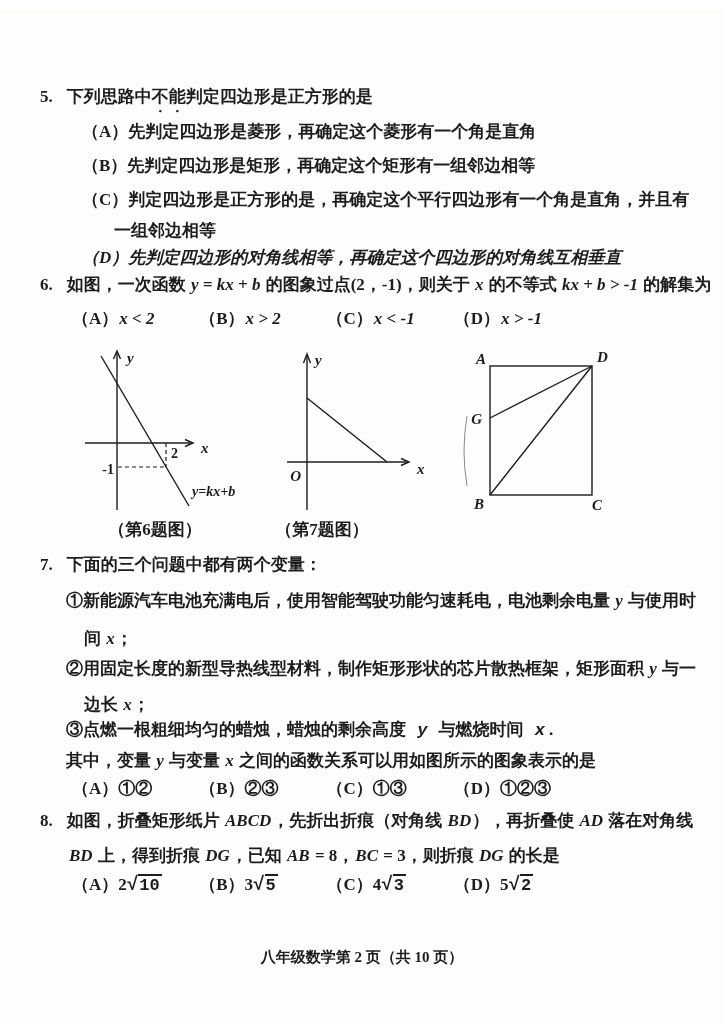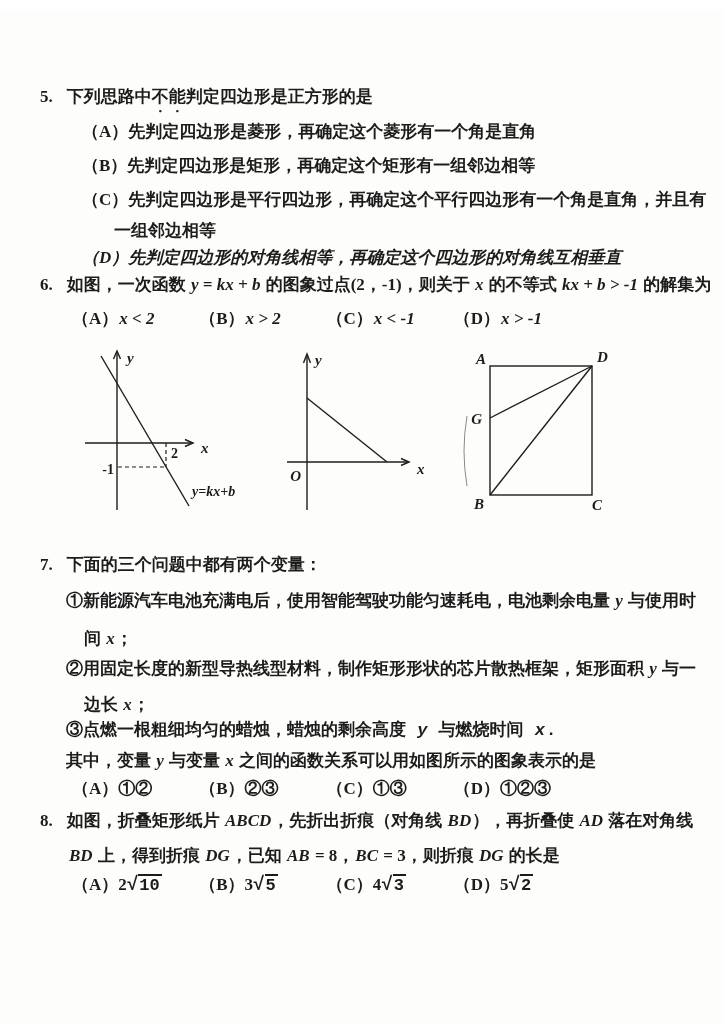--- a/index.html
+++ b/index.html
@@ -40,21 +40,21 @@
     <div class="line" style="left:40px;top:76px;">
       <span class="qno">5.</span><span>下列思路中</span><span class="emph">不能</span><span>判定四边形是正方形的是</span>
     </div>
     <div class="line" style="left:82px;top:111px;">
       <span>（A）</span><span>先判定四边形是菱形，再确定这个菱形有一个角是直角</span>
     </div>
     <div class="line" style="left:82px;top:145px;">
       <span>（B）</span><span>先判定四边形是矩形，再确定这个矩形有一组邻边相等</span>
     </div>
     <div class="line" style="left:82px;top:179px;">
-      <span>（C）</span><span>先判定四边形是平行四边形，再确定这个平行四边形有一个角是直角，并且有</span>
+      <span>（C）</span><span>判定四边形是正方形的是，再确定这个平行四边形有一个角是直角，并且有</span>
     </div>
     <div class="line" style="left:114px;top:210px;">
       <span>一组邻边相等</span>
     </div>
     <div class="line" style="left:82px;top:237px;font-style:italic;">
       <span>（D）</span><span>先判定四边形的对角线相等，再确定这个四边形的对角线互相垂直</span>
     </div>
   </div>
 
   <div>
@@ -76,31 +76,33 @@
     <polyline points="100,93.5 108,97 100,100.5"></polyline>
     <line x1="16" y1="10" x2="104" y2="160"></line>
     <line class="dash" x1="81" y1="97" x2="81" y2="121"></line>
     <line class="dash" x1="33" y1="121" x2="81" y2="121"></line>
     <text class="it" x="42" y="17">y</text>
     <text class="it" x="116" y="107">x</text>
     <text class="sm" x="86" y="112">2</text>
     <text class="sm" x="29" y="128" text-anchor="end">-1</text>
     <text class="it sm" x="107" y="150">y=kx+b</text>
   </svg>
+  <div class="caption" style="left:85px;top:508px;">（第6题图）</div>
 
   <svg style="left:287px;top:338px;" width="150" height="175" viewBox="0 0 150 175">
     <line x1="20" y1="7" x2="20" y2="162"></line>
     <polyline points="16.5,15 20,6 23.5,15"></polyline>
     <line x1="0" y1="114" x2="122" y2="114"></line>
     <polyline points="114,110.5 122,114 114,117.5"></polyline>
     <line x1="20" y1="50" x2="100" y2="114"></line>
     <text class="it" x="28" y="17">y</text>
     <text class="it" x="130" y="126">x</text>
     <text class="it" x="14" y="133" text-anchor="end">O</text>
   </svg>
+  <div class="caption" style="left:252px;top:508px;">（第7题图）</div>
 
   <svg style="left:462px;top:336px;" width="195" height="180" viewBox="0 0 195 180">
     <rect x="28" y="20" width="102" height="129"></rect>
     <line x1="28" y1="72" x2="130" y2="20"></line>
     <line x1="28" y1="149" x2="130" y2="20"></line>
     <path class="faint" d="M5,70 Q-1,105 5,140"></path>
     <text class="it" x="24" y="18" text-anchor="end">A</text>
     <text class="it" x="135" y="16">D</text>
     <text class="it" x="22" y="163" text-anchor="end">B</text>
     <text class="it" x="130" y="164">C</text>
@@ -145,14 +147,15 @@
       <span class="m">BD</span><span> 上，得到折痕 </span><span class="m">DG</span><span>，已知 </span><span class="m">AB</span><span> = 8，</span><span class="m">BC</span><span> = 3，则折痕 </span><span class="m">DG</span><span> 的长是</span>
     </div>
     <div class="line" style="left:72px;top:864px;">
       <span class="c"><span>（A）</span><span>2</span><span class="sq"><span class="sqv">√</span><span class="rad">10</span></span></span>
       <span class="c"><span>（B）</span><span>3</span><span class="sq"><span class="sqv">√</span><span class="rad">5</span></span></span>
       <span class="c"><span>（C）</span><span>4</span><span class="sq"><span class="sqv">√</span><span class="rad">3</span></span></span>
       <span class="c4"><span>（D）</span><span>5</span><span class="sq"><span class="sqv">√</span><span class="rad">2</span></span></span>
     </div>
   </div>
 
+  <div class="footer" style="top:938px;">八年级数学第 2 页（共 10 页）</div>
 
 </div>
 
 </body></html>

